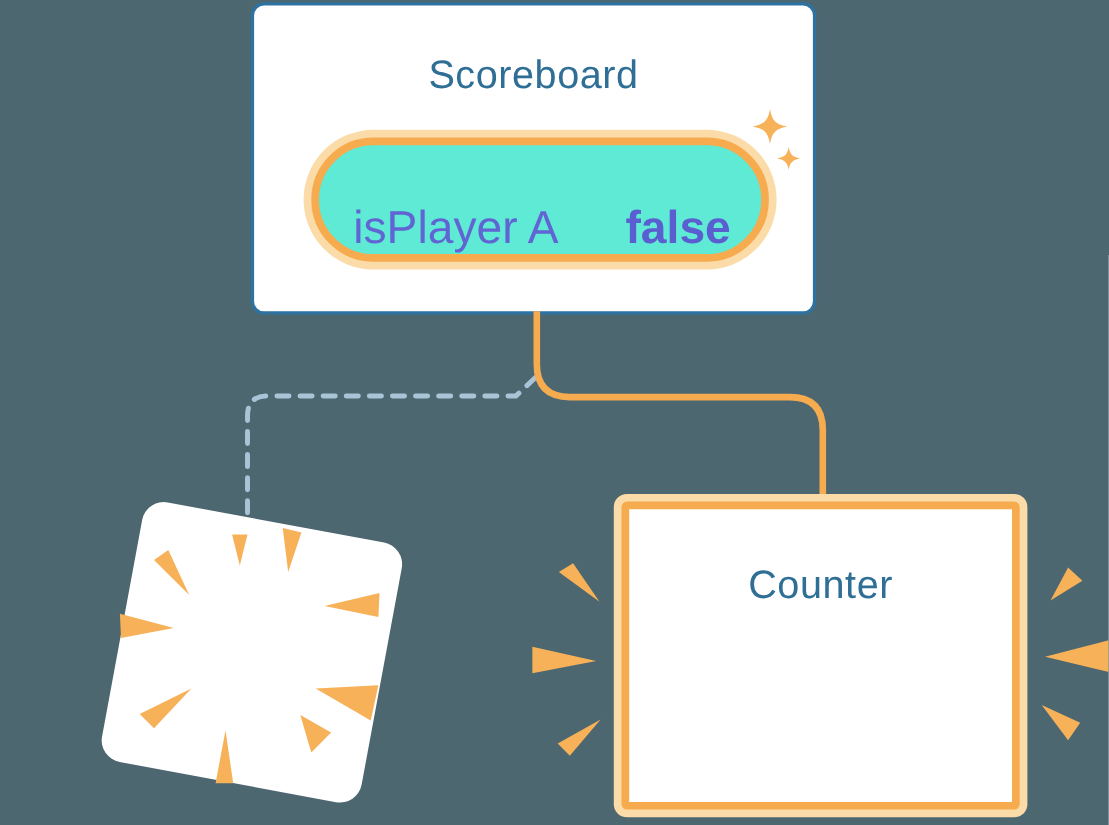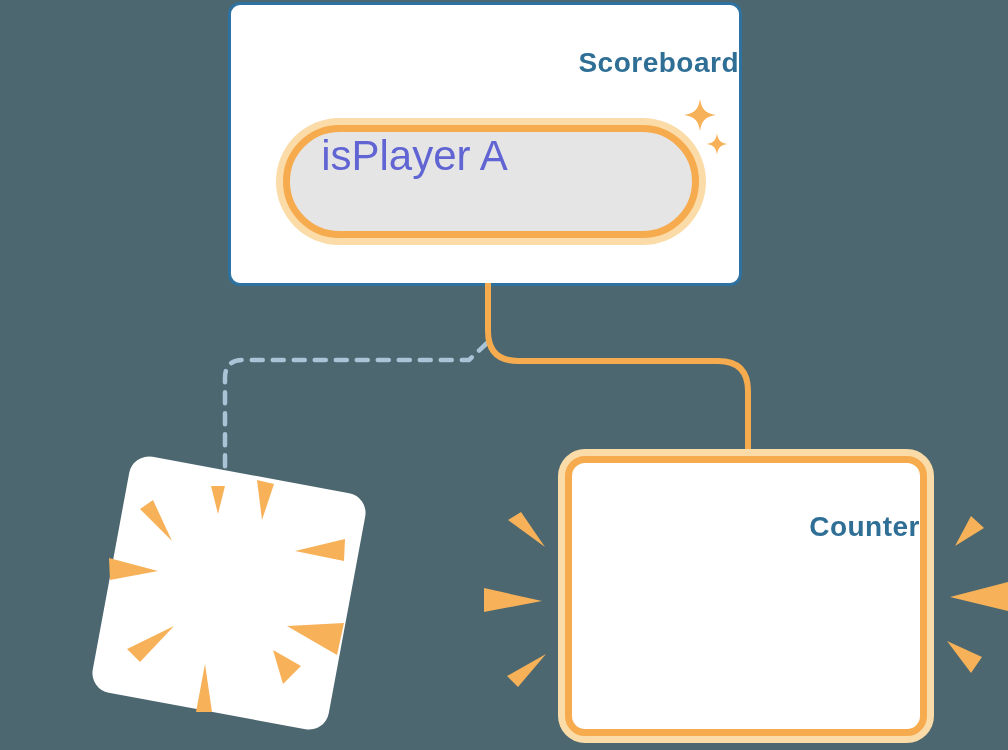--- a/index.html
+++ b/index.html
@@ -7,36 +7,36 @@
     --orange:#F6AB4F; --orange-glow:#FBDCA8; --purple:#6165D3; --purple-bold:#5A5ED1;
     --purple-border:#6066CE; --dashed-blue:#A9C4D6; --ray-orange:#F7B158;
   }
   html,body{margin:0;padding:0}
   .canvas{position:relative;width:1008px;height:750px;background:var(--bg);
     font-family:"Liberation Sans",sans-serif;overflow:hidden}
   .layer{position:absolute;left:0;top:0;width:1008px;height:750px;pointer-events:none}
   .card{position:absolute;background:var(--card-bg);box-sizing:border-box}
   .scoreboard{left:228px;top:2px;width:514px;height:284px;
     border:3px solid var(--blue-border);border-radius:12px}
-  .card-title{position:absolute;left:0;right:0;text-align:right;font-size:28px;
-    font-weight:700;color:var(--teal-text);letter-spacing:.5px}
+  .card-title{position:absolute;left:0;right:0;text-align:center;font-size:36px;
+    font-weight:400;color:var(--teal-text);letter-spacing:.5px}
   .scoreboard .card-title{top:42px}
-  .pill{display:flex;align-items:flex-start;background:#e5e5e5;box-sizing:border-box;overflow:hidden}
+  .pill{display:flex;align-items:flex-end;background:#5eead4;box-sizing:border-box;overflow:hidden}
   .state-pill{position:absolute;left:52px;top:120px;width:416px;height:113px;
     border:7px solid var(--orange);border-radius:60px;
     box-shadow:0 0 0 7px var(--orange-glow)}
   .pill-name{display:flex;align-items:center;justify-content:center;
     font-size:42px;color:var(--purple)}
   .state-pill .pill-name{width:249px}
   .pill-divider{width:2px;background:var(--orange)}
   .pill-value{flex:1;display:flex;align-items:center;justify-content:center;
     font-size:42px;color:var(--purple)}
   .state-pill .pill-value{font-weight:bold;color:var(--purple-bold)}
   .counter{left:565px;top:456px;width:362px;height:280px;
-    border:7px solid var(--orange);border-radius:20px;
+    border:7px solid var(--orange);border-radius:5px;
     box-shadow:0 0 0 7px var(--orange-glow)}
   .counter .card-title{top:48px}
   .count-pill{position:absolute;left:40px;top:121px;width:268px;height:98px;
     border:2px solid var(--purple-border);border-radius:50px}
   .count-pill .pill-name{width:172px}
   .count-pill .pill-divider{background:var(--purple-border)}
   .tilted-card{position:absolute;left:109px;top:473px;width:240px;height:240px;
     background:var(--card-bg);border-radius:20px;transform:rotate(10.5deg)}
   .dashed{fill:none;stroke:var(--dashed-blue);stroke-width:4.5;
     stroke-dasharray:11 10;stroke-linecap:round}
@@ -51,20 +51,21 @@
 
   <svg class="layer" viewBox="0 0 1008 750" xmlns="http://www.w3.org/2000/svg">
     <path class="dashed" d="M 487,343 L 469,360 L 243,360 Q 225,360 225,378 L 225,468"></path>
   </svg>
 
   <div class="card scoreboard">
     <div class="card-title">Scoreboard</div>
     <div class="pill state-pill">
       <div class="pill-name">isPlayer A</div>
       <div class="pill-divider"></div>
+      <div class="pill-value">false</div>
     </div>
   </div>
 
   <svg class="layer" viewBox="0 0 1008 750" xmlns="http://www.w3.org/2000/svg">
     <path class="orange-line" d="M 488,283 L 488,331 Q 488,361 518,361 L 718,361 Q 748,361 748,391 L 748,452"></path>
   </svg>
 
   <div class="tilted-card"></div>
   <svg class="layer" viewBox="0 0 1008 750" xmlns="http://www.w3.org/2000/svg">
     <polygon class="ray" points="211,486 225,486 218,514"></polygon>

